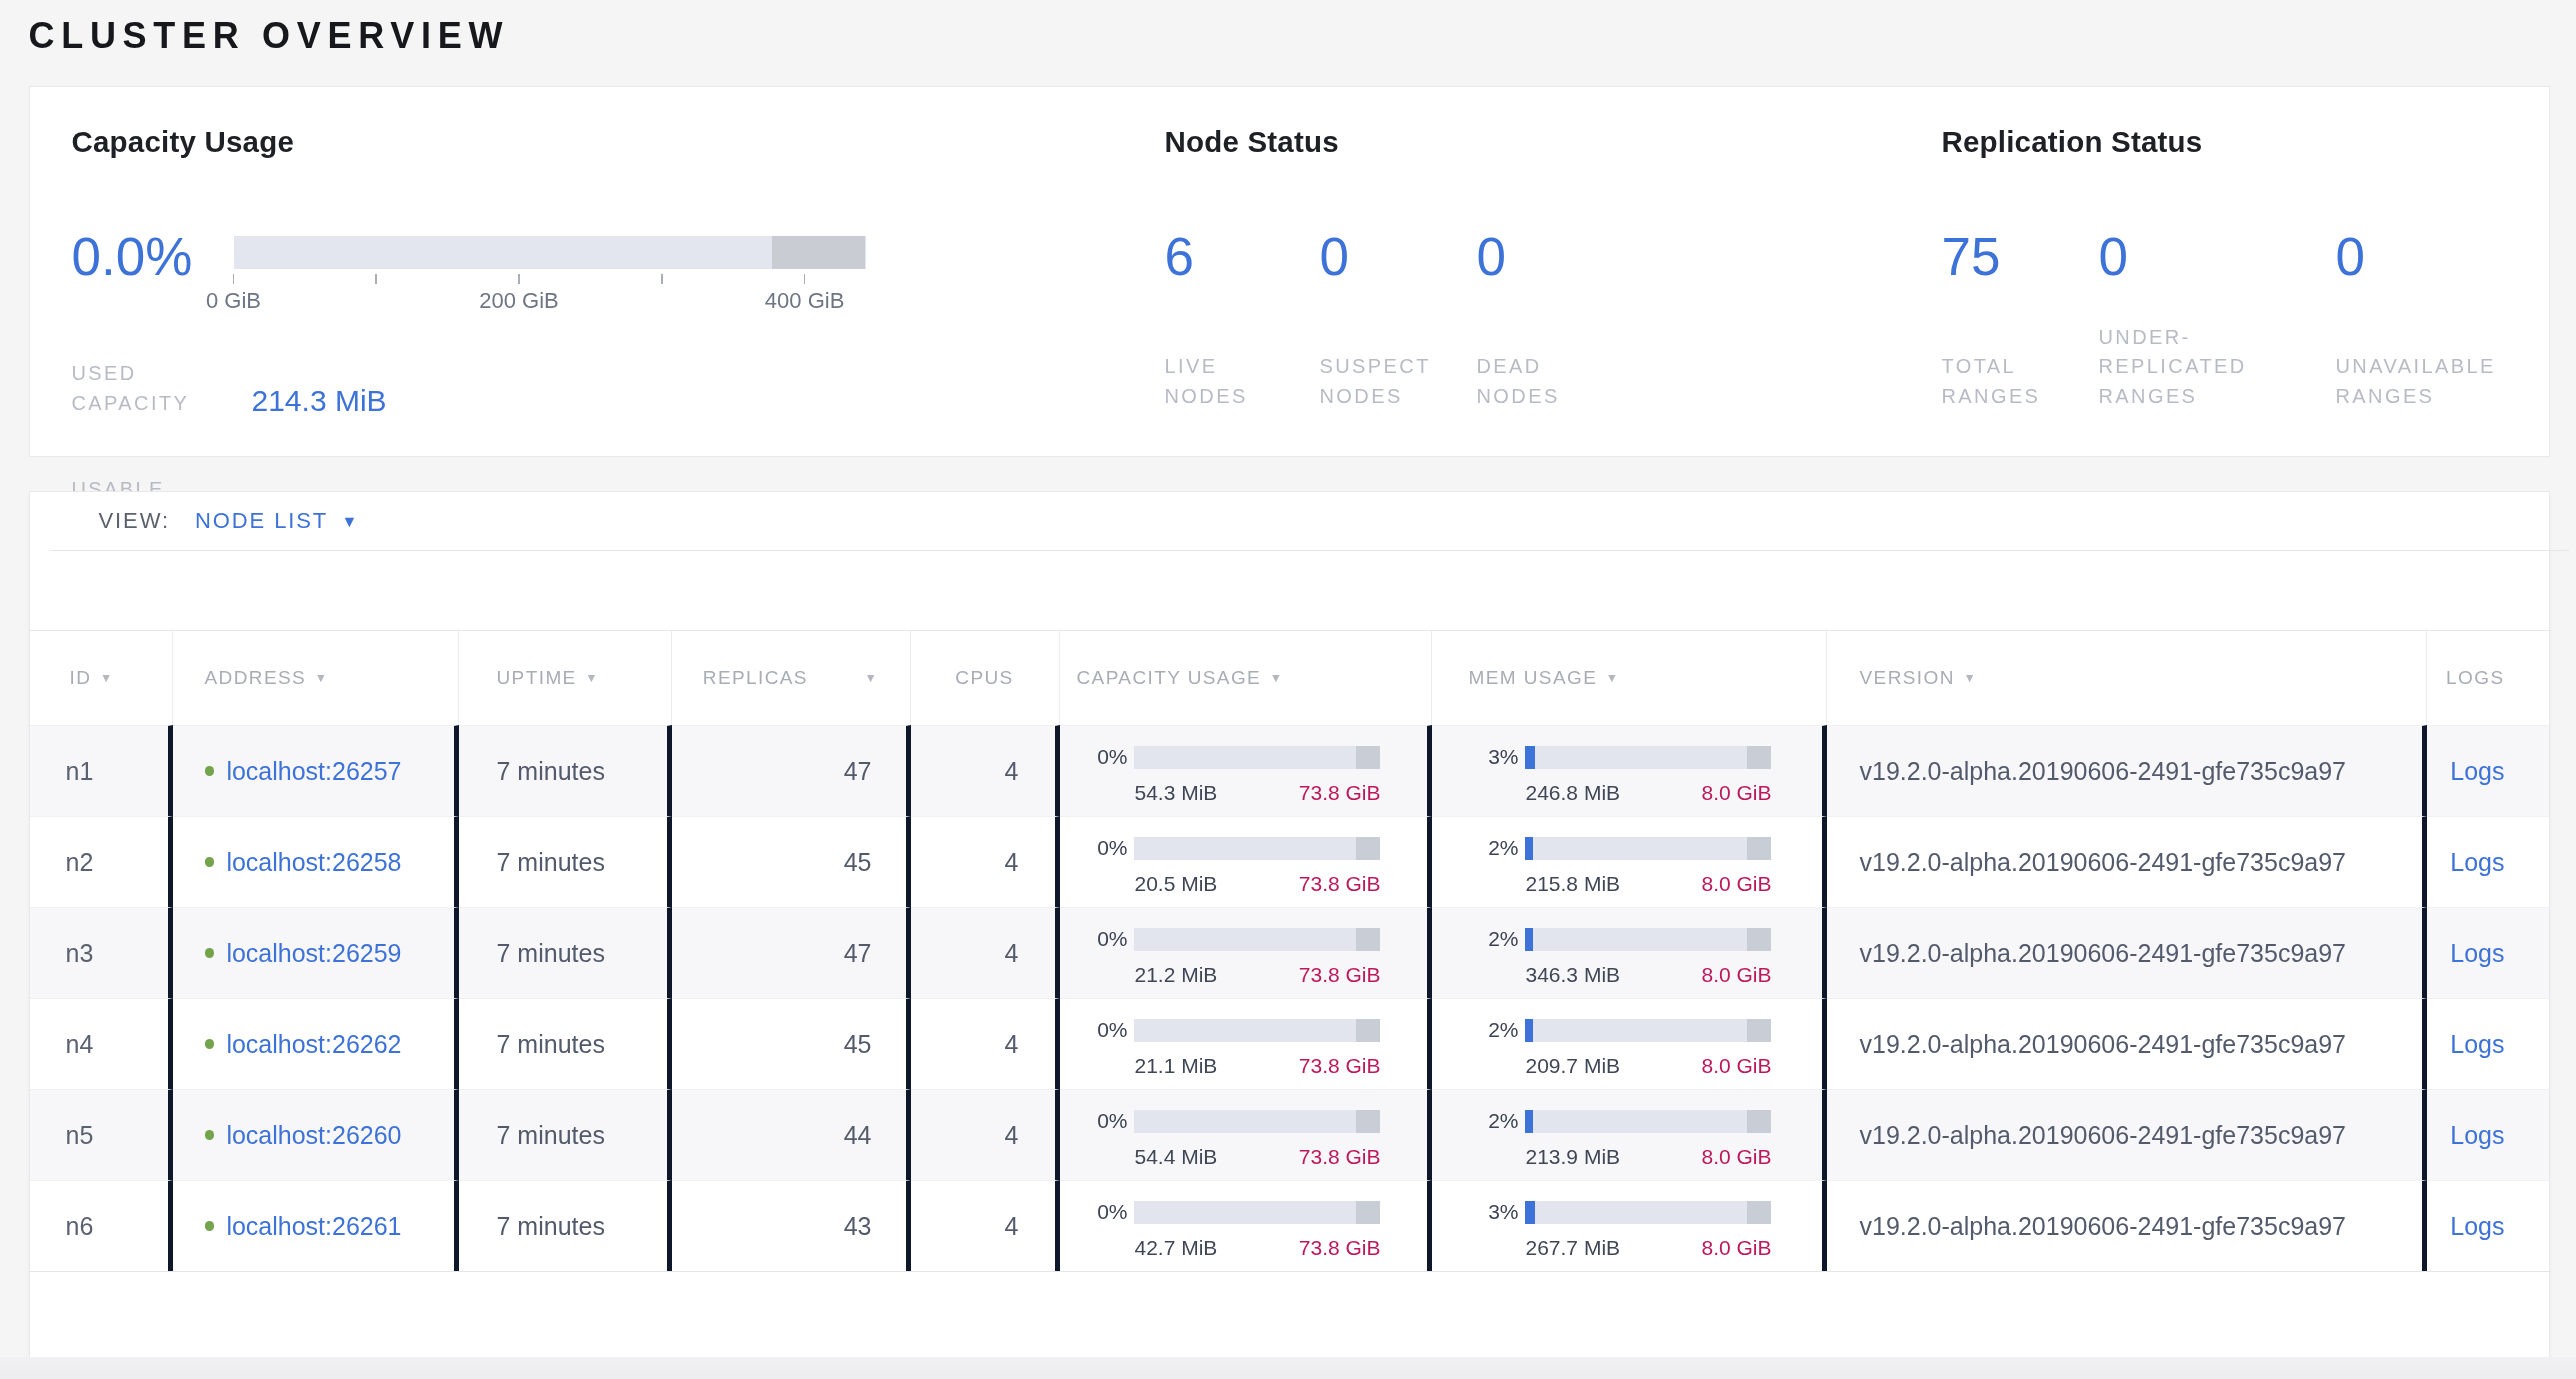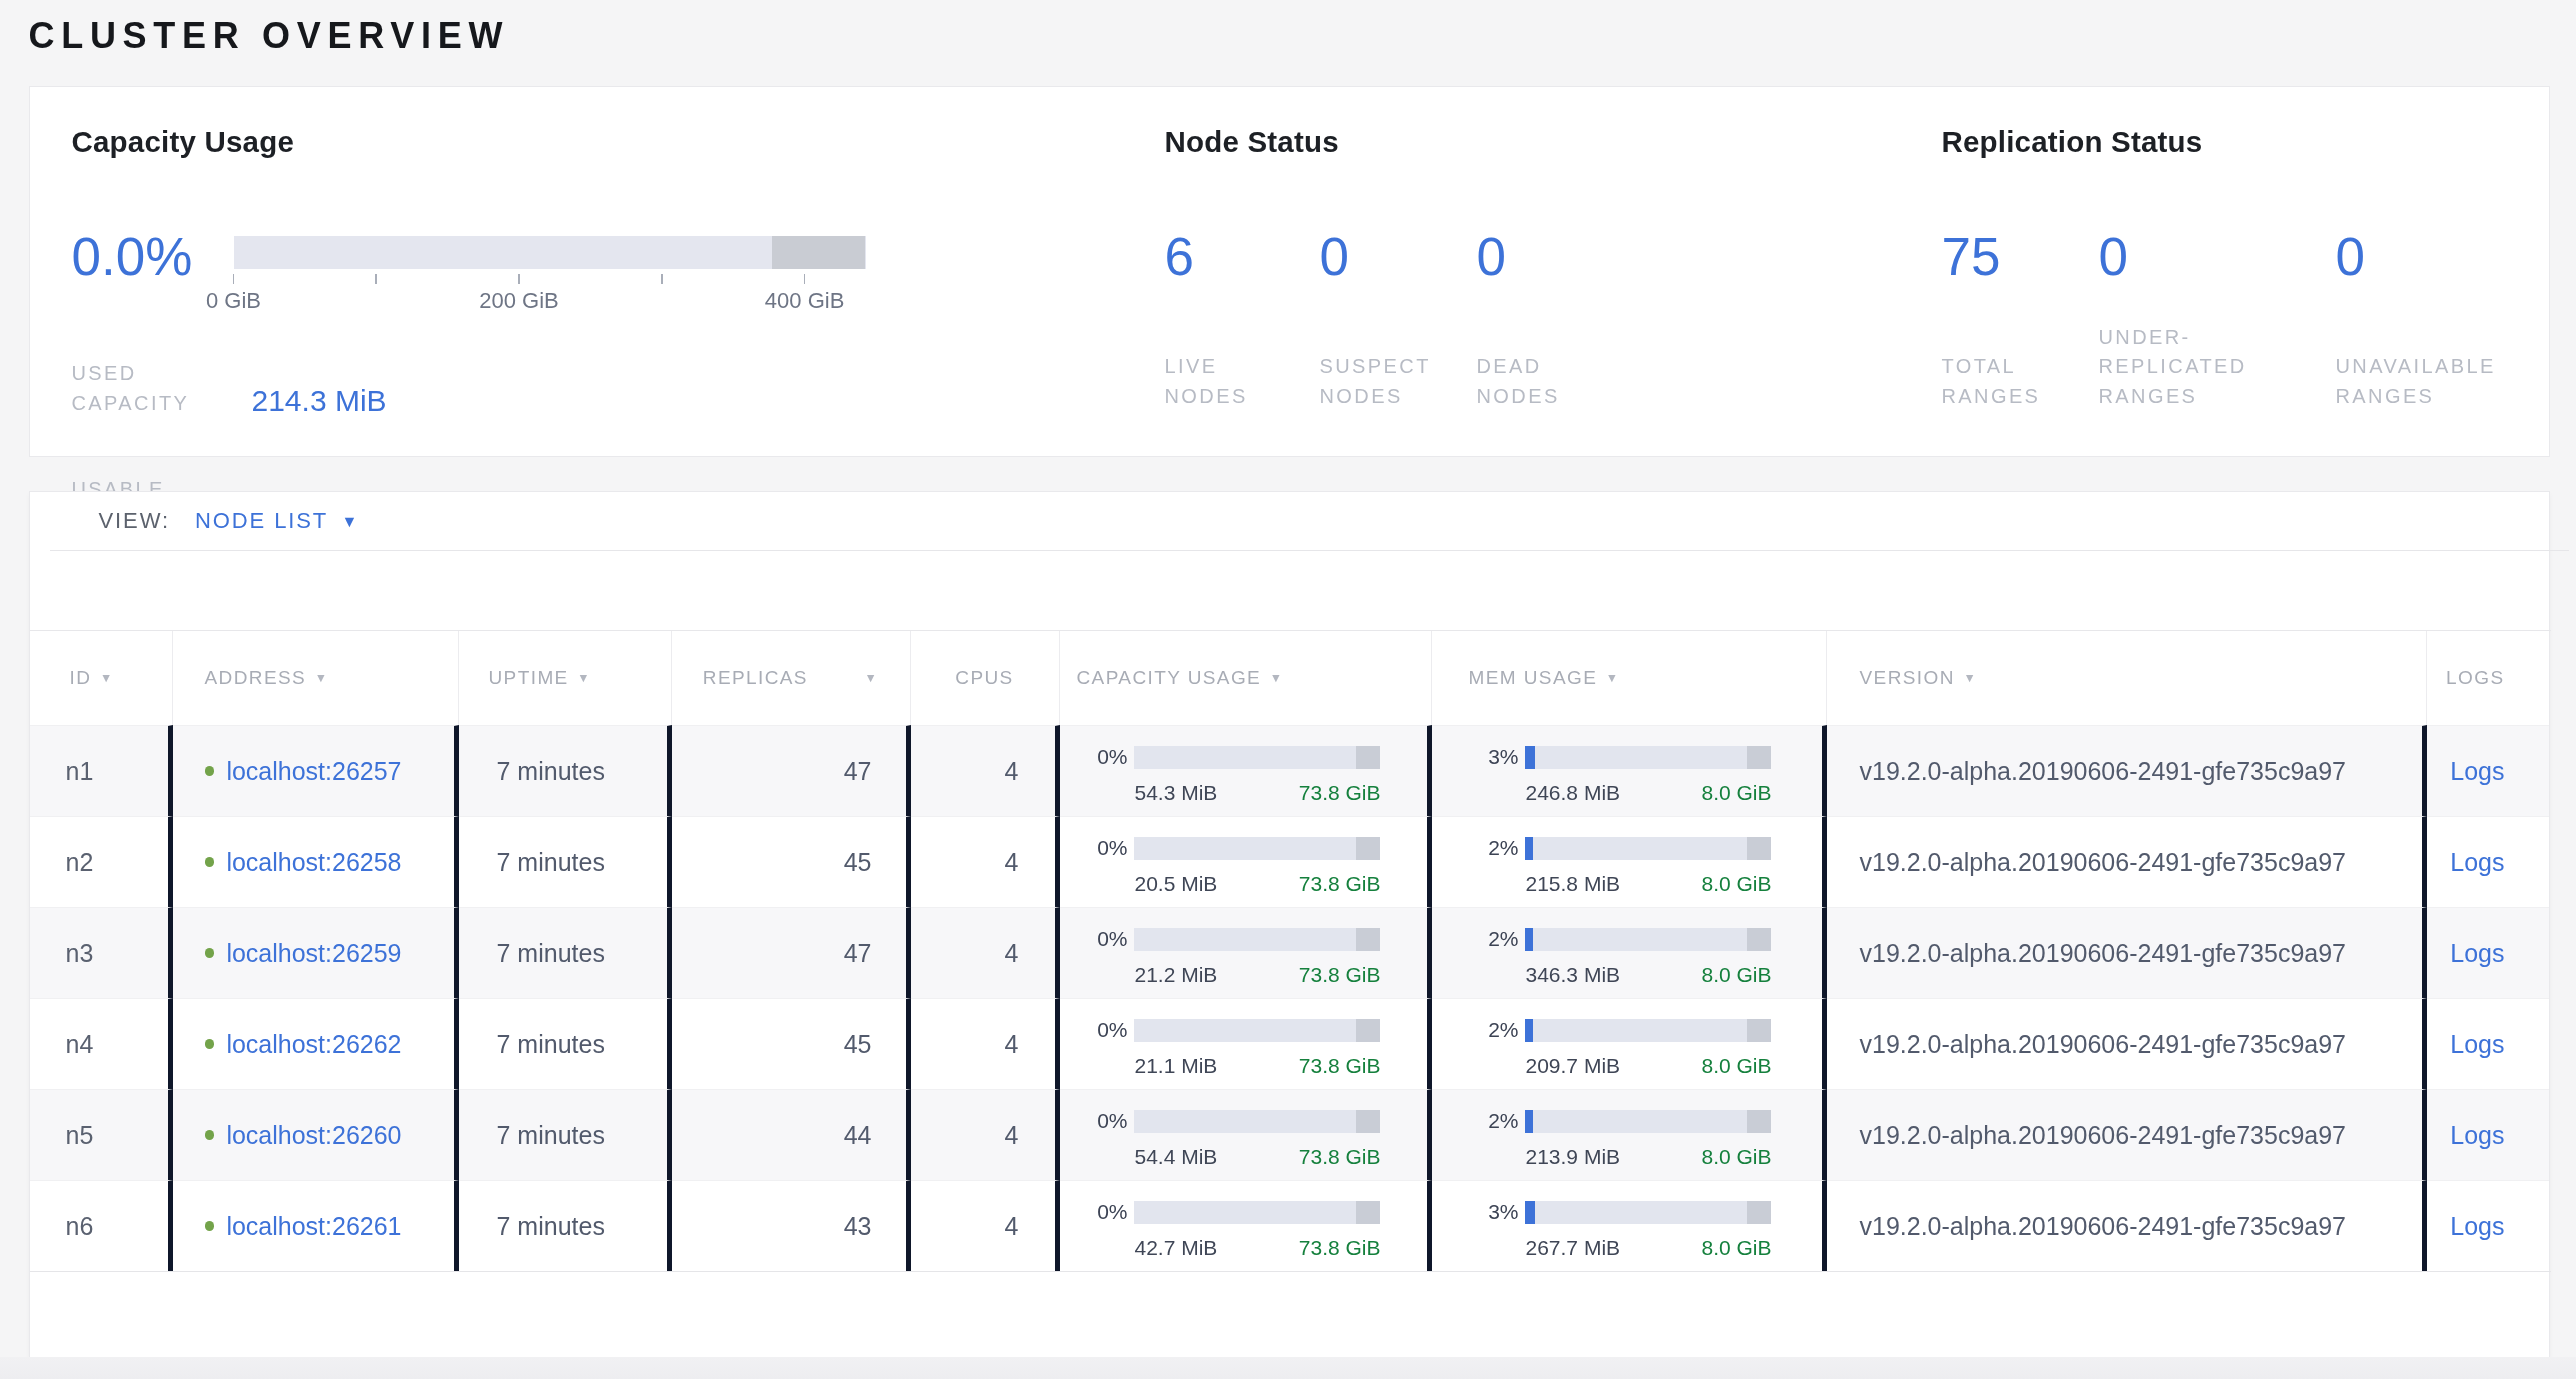--- a/index.html
+++ b/index.html
@@ -75,21 +75,21 @@
   }
   .hcell{
     height:94px;box-sizing:border-box;border-right:1px solid #ececef;
     display:flex;align-items:center;
     font-size:19px;letter-spacing:1.4px;color:#a8acb5;white-space:nowrap;
   }
   .hcell:nth-child(9){border-right:none;}
   .caret{font-size:12.4px;color:#b3b7c0;margin-left:8.6px;}
   .h-id{padding-left:40px;}
   .h-address{padding-left:32px;}
-  .h-uptime{padding-left:30px;align-items:center;}
+  .h-uptime{padding-left:38px;align-items:center;}
   .h-replicas,.h-cpus{justify-content:center;gap:48px;}
   .h-capacity{padding-left:17px;}
   .h-mem{padding-left:37px;}
   .h-version{padding-left:33px;}
   .h-logs{justify-content:flex-end;padding-right:44px;}
 
   .row{display:contents;}
   .cell{
     height:91px;box-sizing:border-box;border-right:5px solid #0f172a;border-top:1px solid #f0f0f2;
     display:flex;align-items:center;
@@ -112,21 +112,21 @@
   .usage-top{display:flex;align-items:center;}
   .u-pct{width:49px;text-align:right;font-size:21px;color:#3c4354;flex:0 0 auto;}
   .u-track{position:relative;width:246px;height:23px;background:#e2e5ee;margin-left:6.7px;overflow:hidden;}
   .u-fill{position:absolute;left:0;top:0;height:23px;background:#3d72d8;}
   .u-cap{position:absolute;right:0;top:0;height:23px;width:24px;background:#c9cdd6;}
   .usage-vals{
     margin-left:56px;width:246px;margin-top:11.4px;
     display:flex;justify-content:space-between;font-size:21px;line-height:25px;
   }
   .u-used{color:#3f4656;}
-  .u-total{color:#15803d;}
+  .u-total{color:#be185d;}
   .c-usage.mem-cell{padding-left:38px;}
   .c-usage.cap-cell{padding-left:19px;}
   .bottom-band{position:absolute;left:0;bottom:0;width:100%;height:22px;background:linear-gradient(#f1f1f3,#ededf0);}
 </style>
 </head>
 <body>
 
 <div class="page-title">CLUSTER OVERVIEW</div>
 
 <div class="card" id="card-summary">

